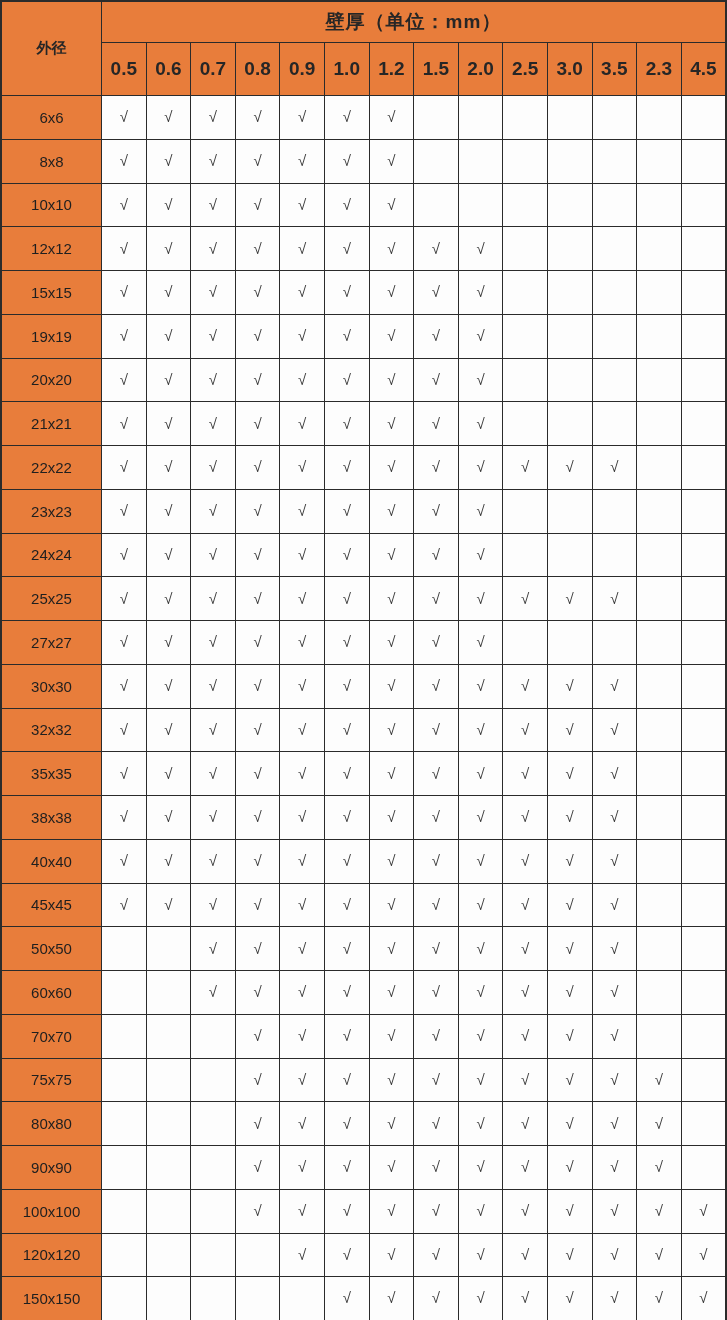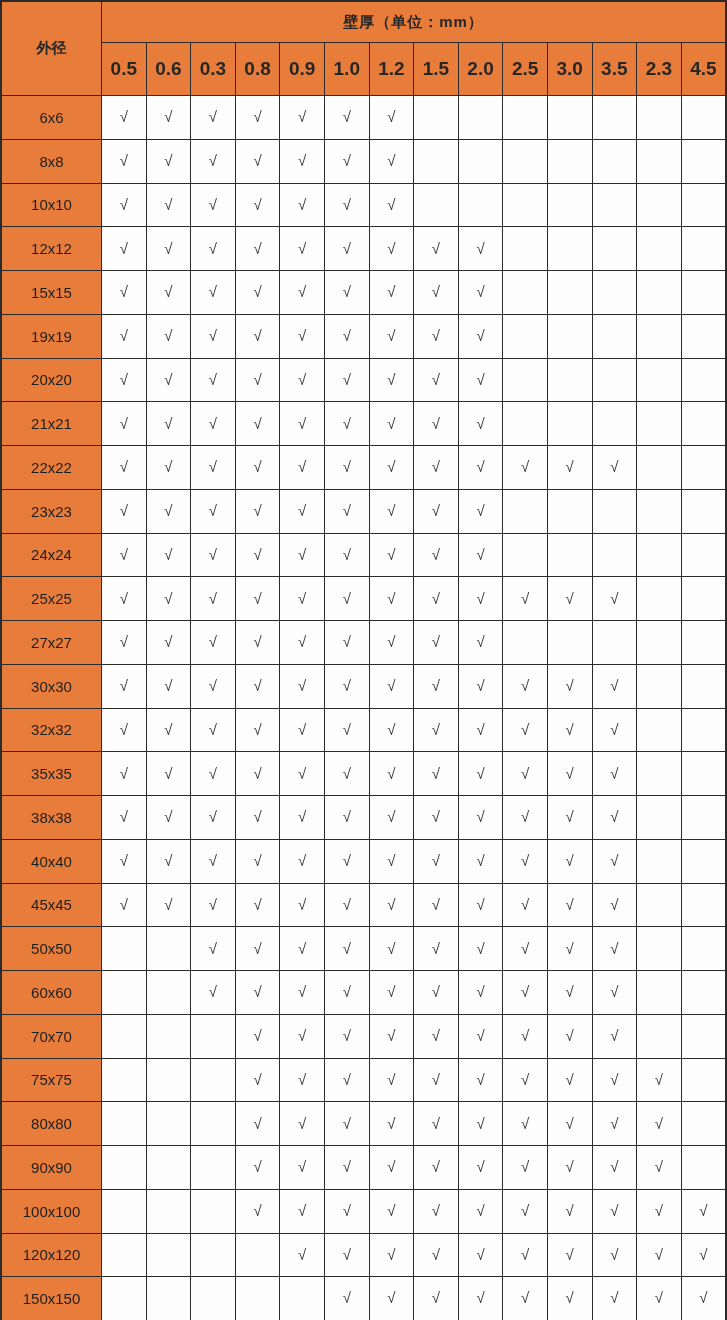--- a/index.html
+++ b/index.html
@@ -20,21 +20,21 @@
     vertical-align: middle;
     overflow: hidden;
   }
   table.spec { border: 2px solid #2b2b2b; }
   .hdr {
     background: #e87d3b;
     color: #262626;
     font-weight: 600;
   }
   th.corner      { width: 99px; font-size: 15px; margin-top: 24px; }
-  th.group       { height: 40px; font-size: 15px; letter-spacing: 1px; }
+  th.group       { height: 40px; font-size: 19px; letter-spacing: 1px; }
   th.thick       { height: 52px; font-size: 19px; font-weight: 600; }
   td.size-cell   {
     background: #e87d3b;
     color: #1f1f1f;
     font-size: 15px;
     font-weight: 400;
   }
   tbody tr { height: 43.75px; }
   td.check-cell { background: #fdfdfd; }
   .check {
@@ -49,21 +49,21 @@
 
 <table class="spec">
   <thead>
     <tr>
       <th class="hdr corner" rowspan="2">外径</th>
       <th class="hdr group" colspan="14">壁厚（单位：mm）</th>
     </tr>
     <tr id="thickness-header-row">
         <th class="hdr thick">0.5</th>
         <th class="hdr thick">0.6</th>
-        <th class="hdr thick">0.3</th>
+        <th class="hdr thick">0.7</th>
         <th class="hdr thick">0.8</th>
         <th class="hdr thick">0.9</th>
         <th class="hdr thick">1.0</th>
         <th class="hdr thick">1.2</th>
         <th class="hdr thick">1.5</th>
         <th class="hdr thick">2.0</th>
         <th class="hdr thick">2.5</th>
         <th class="hdr thick">3.0</th>
         <th class="hdr thick">3.5</th>
         <th class="hdr thick">2.3</th>

